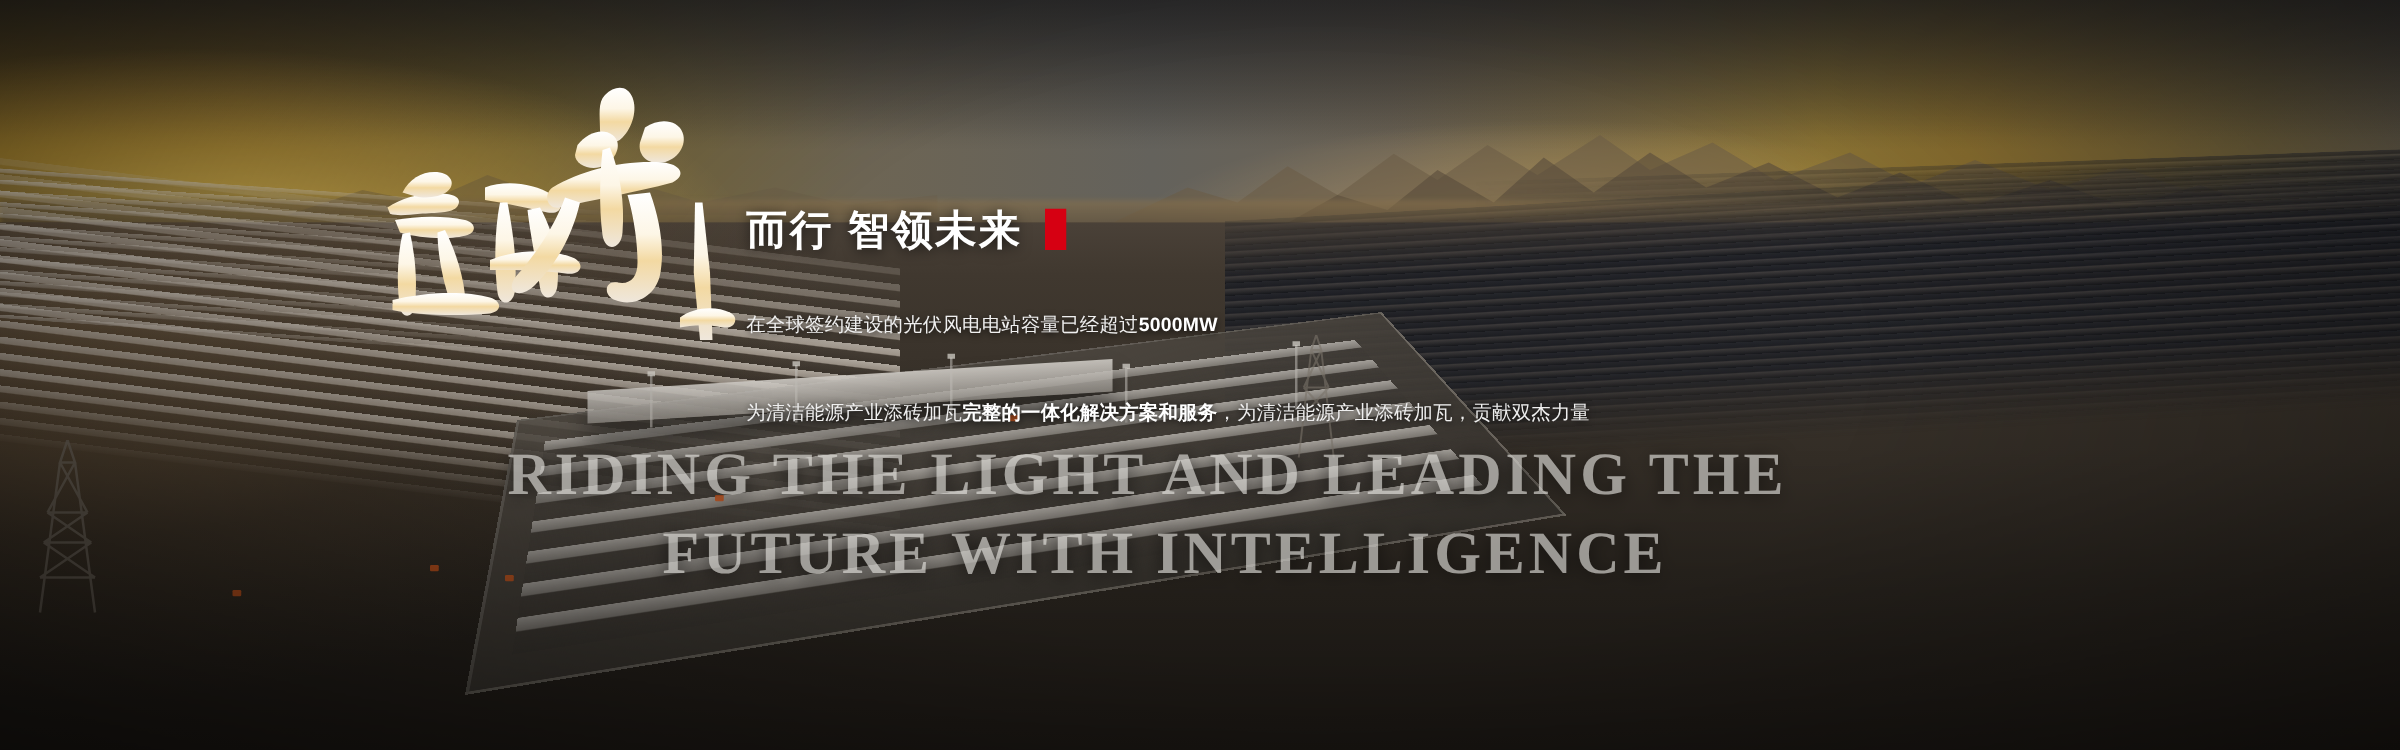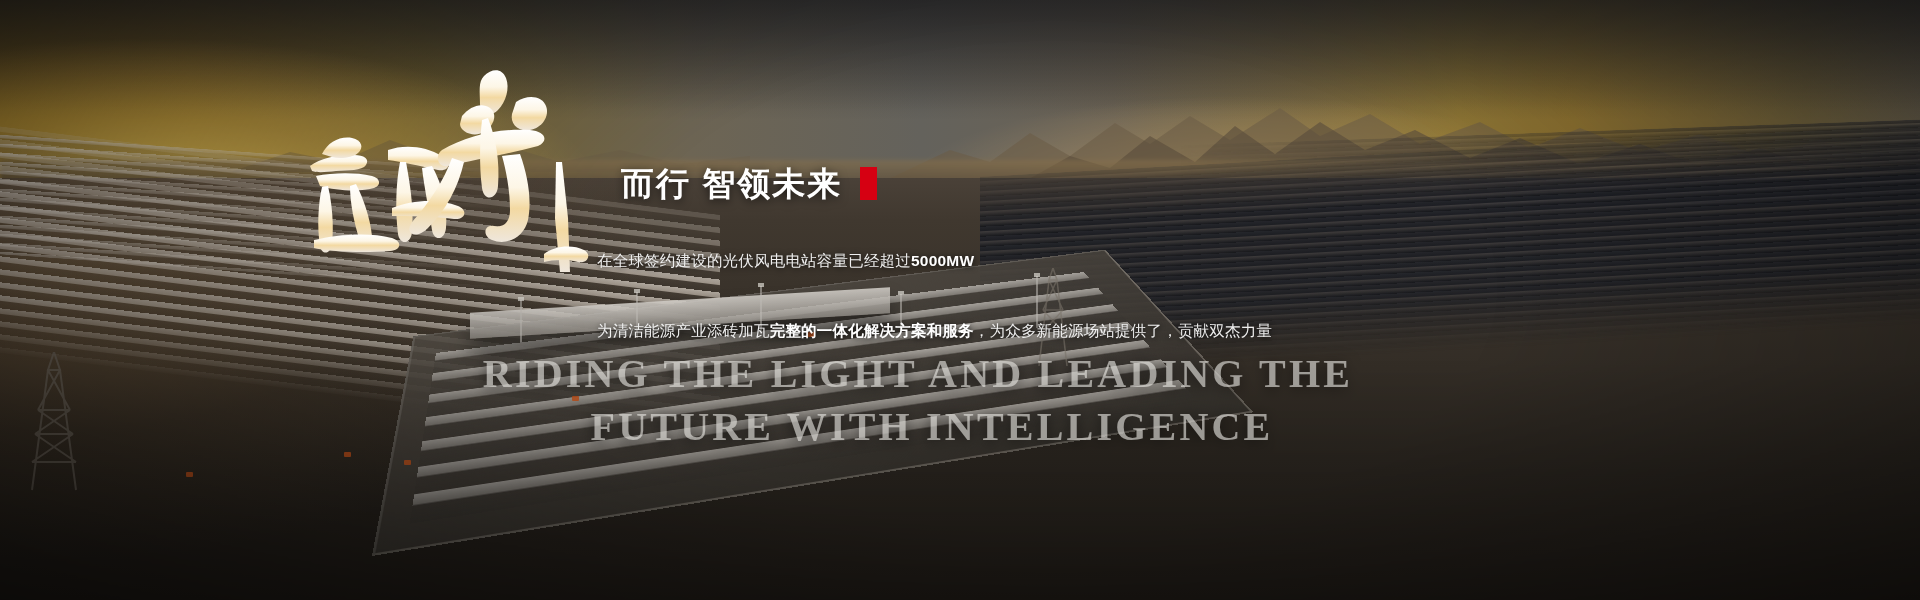--- a/index.html
+++ b/index.html
@@ -174,42 +174,41 @@
 
   
   .copy{
     position:absolute;left:597px;top:165px;width:760px;
   }
   .headline-row{display:flex;align-items:center;gap:14px;}
   .headline{
     font-size:33px;font-weight:700;color:#ffffff;letter-spacing:2px;
     line-height:1.15;text-shadow:0 2px 10px rgba(0,0,0,.65);
     white-space:nowrap;
-    margin-left:24px;
   }
   .red-block{
     width:17px;height:33px;background:#d60012;flex:none;
     margin-left:4px;
   }
   .sub{
     margin-top:13px;
     font-size:15.5px;color:#efefef;line-height:1.62;
     text-shadow:0 1px 6px rgba(0,0,0,.8);
     letter-spacing:.2px;white-space:nowrap;
   }
   .sub b{font-weight:700;color:#ffffff;}
   .sub-line{display:block;margin-top:45px;}
 
   
   .tagline{
     position:absolute;left:0;top:348px;width:1836px;
     text-align:center;
     font-family:"Liberation Serif","DejaVu Serif",serif;
     font-weight:700;
-    font-size:40px;
+    font-size:48px;
     letter-spacing:3.2px;
     line-height:1.32;
     color:rgba(232,230,226,0.62);
     text-shadow:0 2px 14px rgba(0,0,0,.55);
     pointer-events:none;
   }
   .tagline .tl2{display:block;padding-left:28px;}
 </style>
 </head>
 <body>
@@ -324,21 +323,21 @@
   </div>
 
   <div class="copy">
     <div class="headline-row">
       <div class="headline">而行  智领未来</div>
       <div class="red-block"></div>
     </div>
 
     <div class="sub">
       <span class="sub-line"><span>在全球签约建设的光伏风电电站容量已经超过</span><b>5000MW</b><span></span></span>
-      <span class="sub-line"><span>为清洁能源产业添砖加瓦</span><b>完整的一体化解决方案和服务</b><span>，为众多新能源场站提供了，贡献双杰力量</span></span>
+      <span class="sub-line"><span>为清洁能源产业添砖加瓦</span><b>完整的一体化解决方案和服务</b><span>，为清洁能源产业添砖加瓦，贡献双杰力量</span></span>
     </div>
   </div>
 
   <div class="tagline">
     <span class="tl1">RIDING THE LIGHT AND LEADING THE</span>
     <span class="tl2">FUTURE WITH INTELLIGENCE</span>
   </div>
 
 </div>
 

